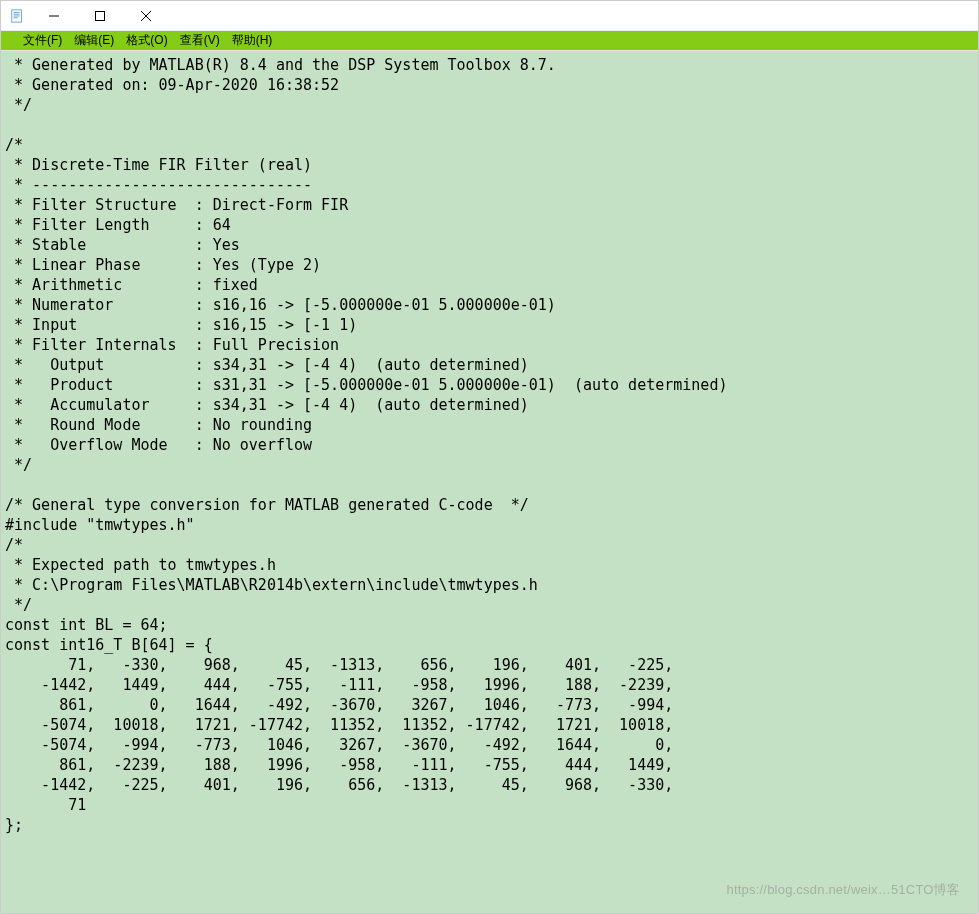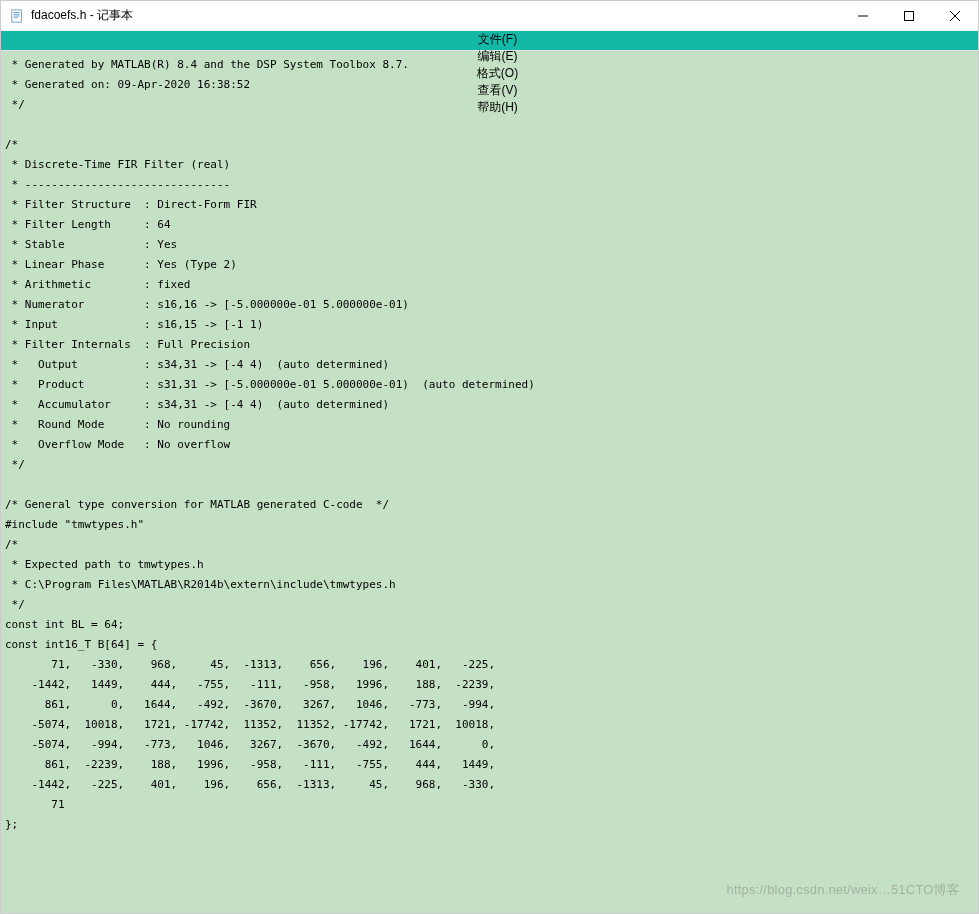--- a/index.html
+++ b/index.html
@@ -38,39 +38,38 @@
 .window-controls div {
   width: 46px;
   display: flex;
   align-items: center;
   justify-content: center;
   font-size: 10px;
   color: #000;
 }
 .menubar {
   height: 20px;
-  background: #14b8a6;
+  background: #84cc16;
   display: flex;
   align-items: center;
   padding-left: 16px;
   font-size: 12px;
   border-bottom: 1px solid #e5e5e5;
-  flex-direction: column;
 }
 .menubar .menu-item {
   padding: 0 6px;
   cursor: default;
 }
 .content {
   background: #c5e1c5;
   width: 100%;
   height: calc(100% - 50px);
   padding: 4px 4px;
   font-family: "Microsoft YaHei", Consolas, monospace;
-  font-size: 11px;
+  font-size: 15px;
   line-height: 20px;
   color: #000;
   white-space: pre;
   overflow: hidden;
 }
 .watermark {
   position: absolute;
   right: 18px;
   bottom: 14px;
   font-size: 13px;
@@ -86,21 +85,20 @@
 <div class="titlebar">
   <span class="icon">
     <svg width="14" height="14" viewBox="0 0 16 16">
       <rect x="2" y="1" width="11" height="14" fill="#fff" stroke="#5a9bd5" stroke-width="1"></rect>
       <line x1="4" y1="4" x2="11" y2="4" stroke="#5a9bd5" stroke-width="1"></line>
       <line x1="4" y1="6" x2="11" y2="6" stroke="#5a9bd5" stroke-width="1"></line>
       <line x1="4" y1="8" x2="11" y2="8" stroke="#5a9bd5" stroke-width="1"></line>
       <line x1="4" y1="10" x2="9" y2="10" stroke="#5a9bd5" stroke-width="1"></line>
     </svg>
   </span>
-  <span class="title">fdacoefs.h - 记事本</span>
   <div class="window-controls">
     <div>
       <svg width="10" height="10">
           <line x1="0" y1="5" x2="10" y2="5" stroke="#000" stroke-width="1"></line>
         </svg>
     </div>
     <div>
       <svg width="10" height="10">
           <rect x="0.5" y="0.5" width="9" height="9" fill="none" stroke="#000" stroke-width="1"></rect>
         </svg>

